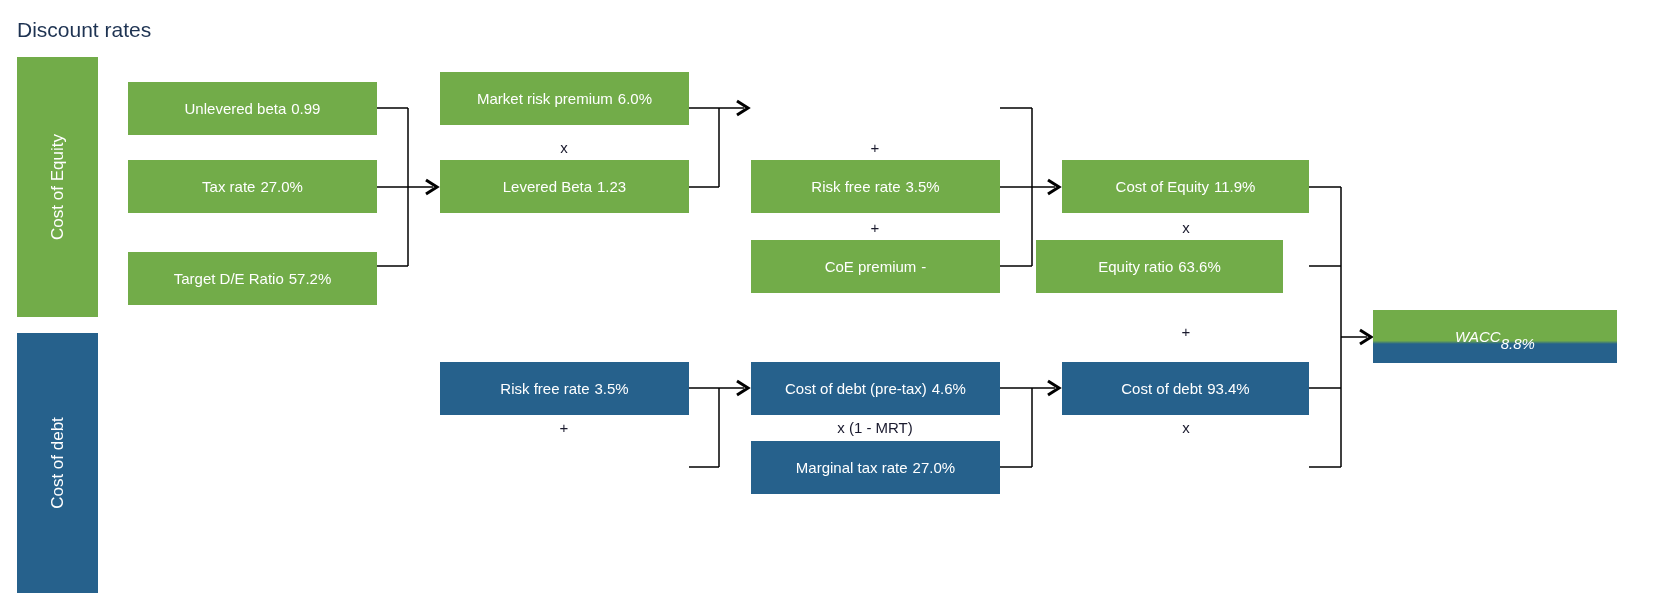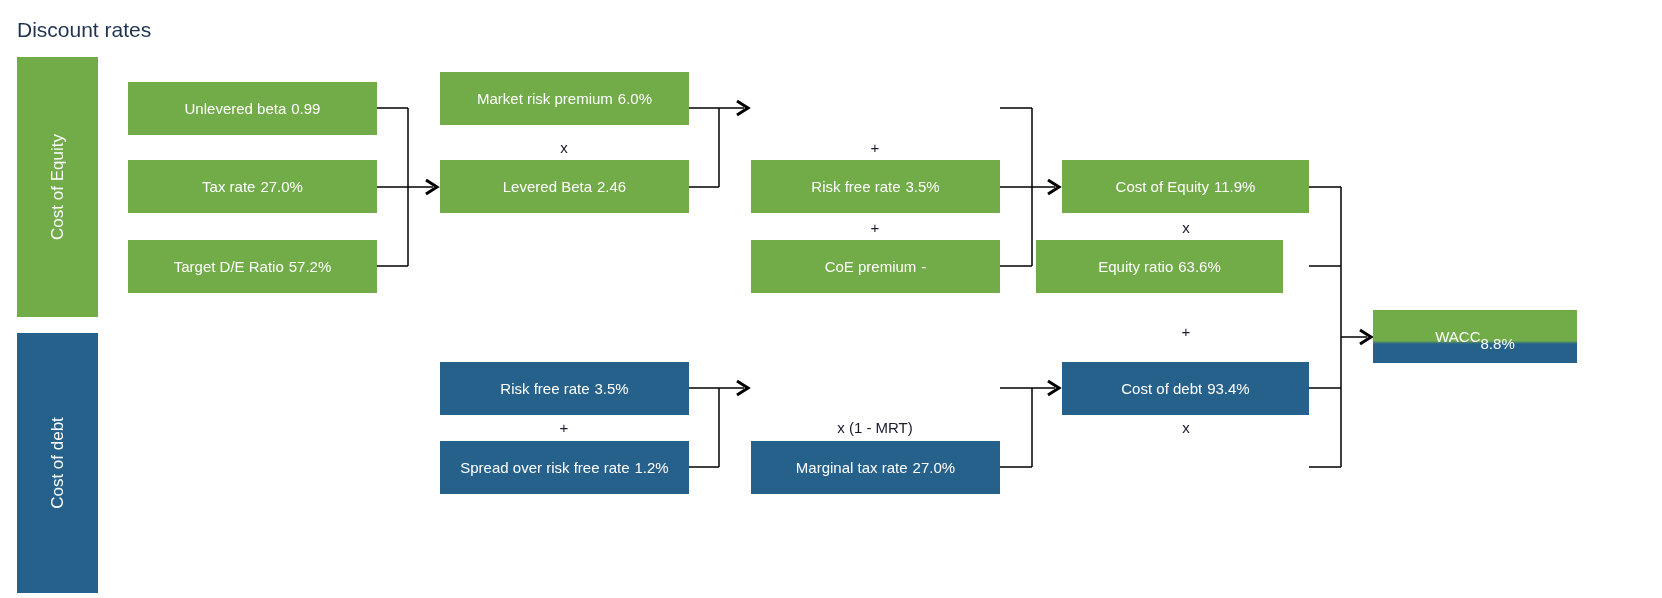--- a/index.html
+++ b/index.html
@@ -65,23 +65,24 @@
     align-items: center;
     justify-content: center;
     gap: 5px;
     color: var(--box_text);
     text-align: center;
   }
   .box.green { background: var(--green); }
   .box.blue  { background: var(--blue);  }
   .box .box-label, .box .box-value { font-size: 15px; line-height: 16px; }
   .box.wacc {
-    width: 204px;
+    width: 244px;
     gap: 0;
     background: linear-gradient(to bottom, var(--green) 0%, var(--green) 58%, var(--blue) 64%, var(--blue) 100%);
+    font-style: italic;
   }
   .box.wacc .box-label { height: 32px; display: flex; align-items: center; }
   .box.wacc .box-value { height: 21px; display: flex; align-items: center; margin-top: 14px; }
   .operator {
     position: absolute;
     transform: translate(-50%, -50%);
     font-size: 15px;
     color: var(--operator);
     white-space: nowrap;
   }
@@ -140,32 +141,32 @@
   </svg>
 
   <div class="box green" style="left:128px;top:82px">
     <div class="box-label">Unlevered beta</div>
     <div class="box-value">0.99</div>
   </div>
   <div class="box green" style="left:128px;top:160px">
     <div class="box-label">Tax rate</div>
     <div class="box-value">27.0%</div>
   </div>
-  <div class="box green" style="left:128px;top:240px">
+  <div class="box green" style="left:128px;top:252px">
     <div class="box-label">Target D/E Ratio</div>
     <div class="box-value">57.2%</div>
   </div>
 
   <div class="box green" style="left:440px;top:72px">
     <div class="box-label">Market risk premium</div>
     <div class="box-value">6.0%</div>
   </div>
   <div class="box green" style="left:440px;top:160px">
     <div class="box-label">Levered Beta</div>
-    <div class="box-value">2.46</div>
+    <div class="box-value">1.23</div>
   </div>
 
   <div class="box green" style="left:751px;top:160px">
     <div class="box-label">Risk free rate</div>
     <div class="box-value">3.5%</div>
   </div>
   <div class="box green" style="left:751px;top:240px">
     <div class="box-label">CoE premium</div>
     <div class="box-value">-</div>
   </div>
@@ -176,25 +177,25 @@
   </div>
   <div class="box green" style="left:1036px;top:240px;width:247px">
     <div class="box-label">Equity ratio</div>
     <div class="box-value">63.6%</div>
   </div>
 
   <div class="box blue" style="left:440px;top:362px">
     <div class="box-label">Risk free rate</div>
     <div class="box-value">3.5%</div>
   </div>
-  <div class="box blue" style="left:440px;top:441px">
-    <div class="box-label">Spread over risk free rate</div>
-    <div class="box-value">1.2%</div>
-  </div>
-
+
+  <div class="box blue" style="left:751px;top:362px">
+    <div class="box-label">Cost of debt (pre-tax)</div>
+    <div class="box-value">4.6%</div>
+  </div>
   <div class="box blue" style="left:751px;top:441px">
     <div class="box-label">Marginal tax rate</div>
     <div class="box-value">27.0%</div>
   </div>
 
   <div class="box blue" style="left:1062px;top:362px;width:247px">
     <div class="box-label">Cost of debt</div>
     <div class="box-value">93.4%</div>
   </div>
 

